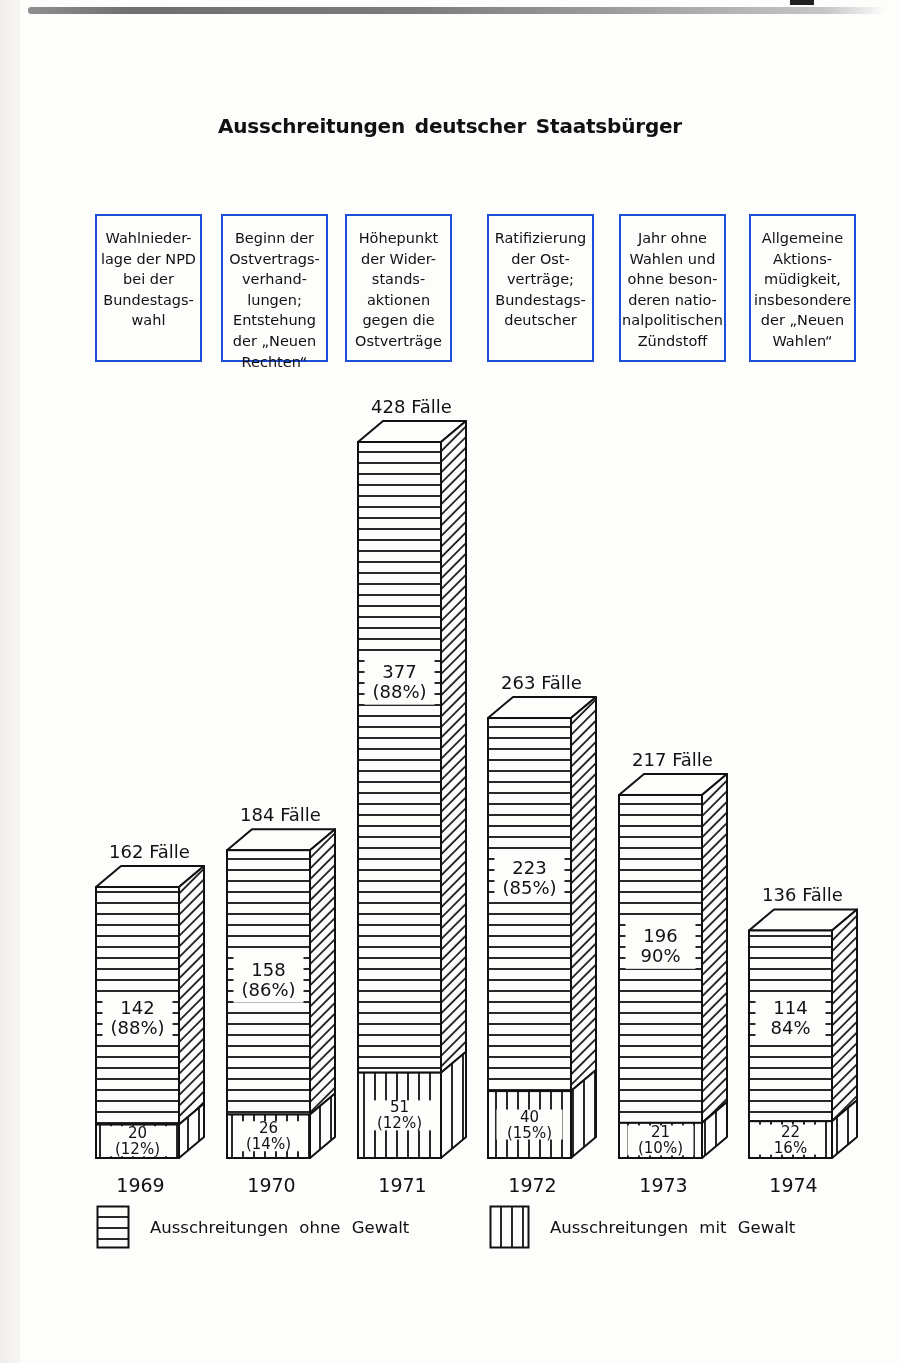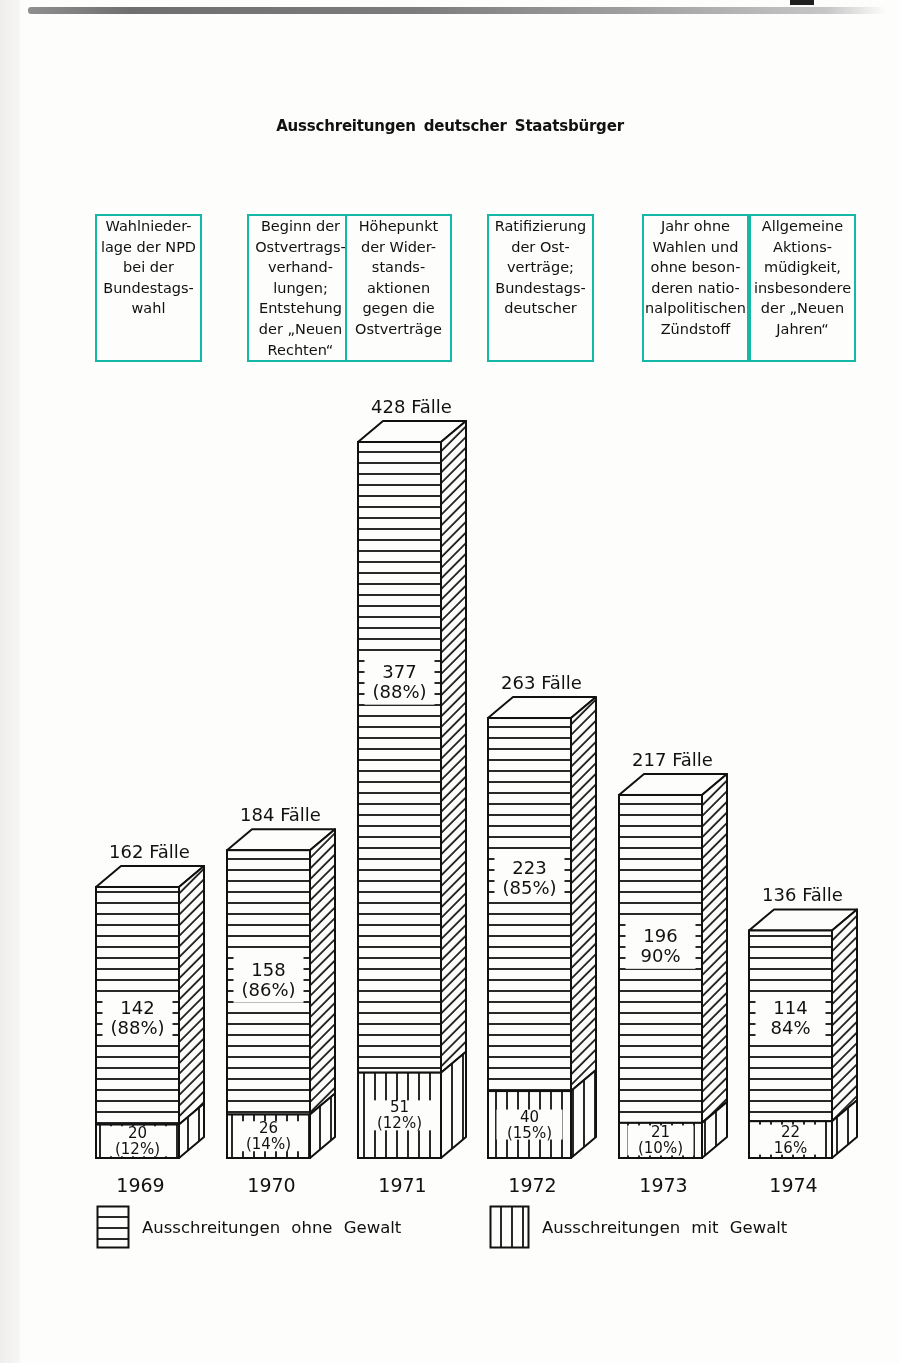--- a/index.html
+++ b/index.html
@@ -7,29 +7,29 @@
     width:900px;height:1363px;position:relative;overflow:hidden;
     background:#fdfdfc;color:#111;
     font-family:"DejaVu Sans","Liberation Sans",sans-serif;
   }
   .scan-left-strip{position:absolute;left:0;top:0;width:20px;height:100%;
     background:linear-gradient(90deg,#efeeec,#f7f6f4);}
   .scan-top-band{position:absolute;left:28px;top:7px;width:858px;height:7px;border-radius:3px;
     background:linear-gradient(90deg,#8f8f8f,#6f6f6f 12%,#7c7c7c 45%,#9f9f9f 70%,#c6c6c6 93%,rgba(220,220,220,0));}
   .scan-nub{position:absolute;left:790px;top:0;width:24px;height:5px;background:#1f1f1f;}
   .chart-title{position:absolute;left:0;top:113px;width:900px;text-align:center;
-    font-weight:bold;font-size:15px;line-height:27px;word-spacing:3px;letter-spacing:-0.2px;}
+    font-weight:bold;font-size:20px;line-height:27px;word-spacing:3px;letter-spacing:-0.2px;}
   .annotation-box{position:absolute;top:214px;width:107px;height:148px;
-    border:2px solid #14b8a6;background:#fdfdfc;box-sizing:border-box;
+    border:2px solid #1d4ed8;background:#fdfdfc;box-sizing:border-box;
     font-size:14.5px;line-height:20.6px;text-align:center;white-space:pre-line;
-    padding-top:0;overflow:visible;}
+    padding-top:12px;overflow:visible;}
   #chart-svg{position:absolute;left:0;top:380px;}
   #chart-svg text{font-family:"DejaVu Sans","Liberation Sans",sans-serif;fill:#111;}
   .legend{position:absolute;left:0;top:1203px;width:900px;height:52px;}
-  .legend-item{position:absolute;display:flex;align-items:center;gap:12px;}
+  .legend-item{position:absolute;display:flex;align-items:center;gap:20px;}
   .legend-item span{font-size:16.5px;word-spacing:6px;white-space:nowrap;}
   .legend-ohne{left:96px;top:2px;}
   .legend-mit{left:489px;top:2px;}
 </style>
 </head>
 <body>
 
 <div class="scan-left-strip"></div>
 <div class="scan-top-band"></div>
 <div class="scan-nub"></div>
@@ -53,50 +53,50 @@
 
 <div class="chart-title">
   <div>Ausschreitungen deutscher Staatsbürger</div>
 </div>
 
 <div class="annotation-box" style="left:95px">Wahlnieder-
 lage der NPD
 bei der
 Bundestags-
 wahl</div>
-<div class="annotation-box" style="left:247px">Beginn der
+<div class="annotation-box" style="left:221px">Beginn der
 Ostvertrags-
 verhand-
 lungen;
 Entstehung
 der „Neuen
 Rechten“</div>
 <div class="annotation-box" style="left:345px">Höhepunkt
 der Wider-
 stands-
 aktionen
 gegen die
 Ostverträge</div>
 <div class="annotation-box" style="left:487px">Ratifizierung
 der Ost-
 verträge;
 Bundestags-
 deutscher</div>
-<div class="annotation-box" style="left:642px">Jahr ohne
+<div class="annotation-box" style="left:619px">Jahr ohne
 Wahlen und
 ohne beson-
 deren natio-
 nalpolitischen
 Zündstoff</div>
 <div class="annotation-box" style="left:749px">Allgemeine
 Aktions-
 müdigkeit,
 insbesondere
 der „Neuen
-Jahren“</div>
+Wahlen“</div>
 
 <svg id="chart-svg" width="900" height="820" viewBox="0 380 900 820">
     <g>
       <polygon points="96,886.9906542056075 179,886.9906542056075 204,865.9906542056075 121,865.9906542056075" fill="#fdfdfc" stroke="#111" stroke-width="2" stroke-linejoin="round"></polygon>
       <polygon points="179,886.9906542056075 204,865.9906542056075 204,1103.5420560747664 179,1124.5420560747664" fill="url(#hatchD)" stroke="#111" stroke-width="2" stroke-linejoin="round"></polygon>
       <polygon points="179,1124.5420560747664 204,1103.5420560747664 204,1137 179,1158" fill="url(#hatchV)" stroke="#111" stroke-width="2" stroke-linejoin="round"></polygon>
       <rect x="96" y="886.9906542056075" width="83" height="237.5514018691589" fill="url(#hatchH)" stroke="#111" stroke-width="2"></rect>
       <rect x="96" y="1124.5420560747664" width="83" height="33.45794392523362" fill="url(#hatchV)" stroke="#111" stroke-width="2"></rect>
       <text x="149.5" y="857.9906542056075" text-anchor="middle" font-size="18">162 Fälle</text>
       <rect x="102.5" y="994.643925233645" width="70" height="46" fill="#fdfdfc"></rect>

